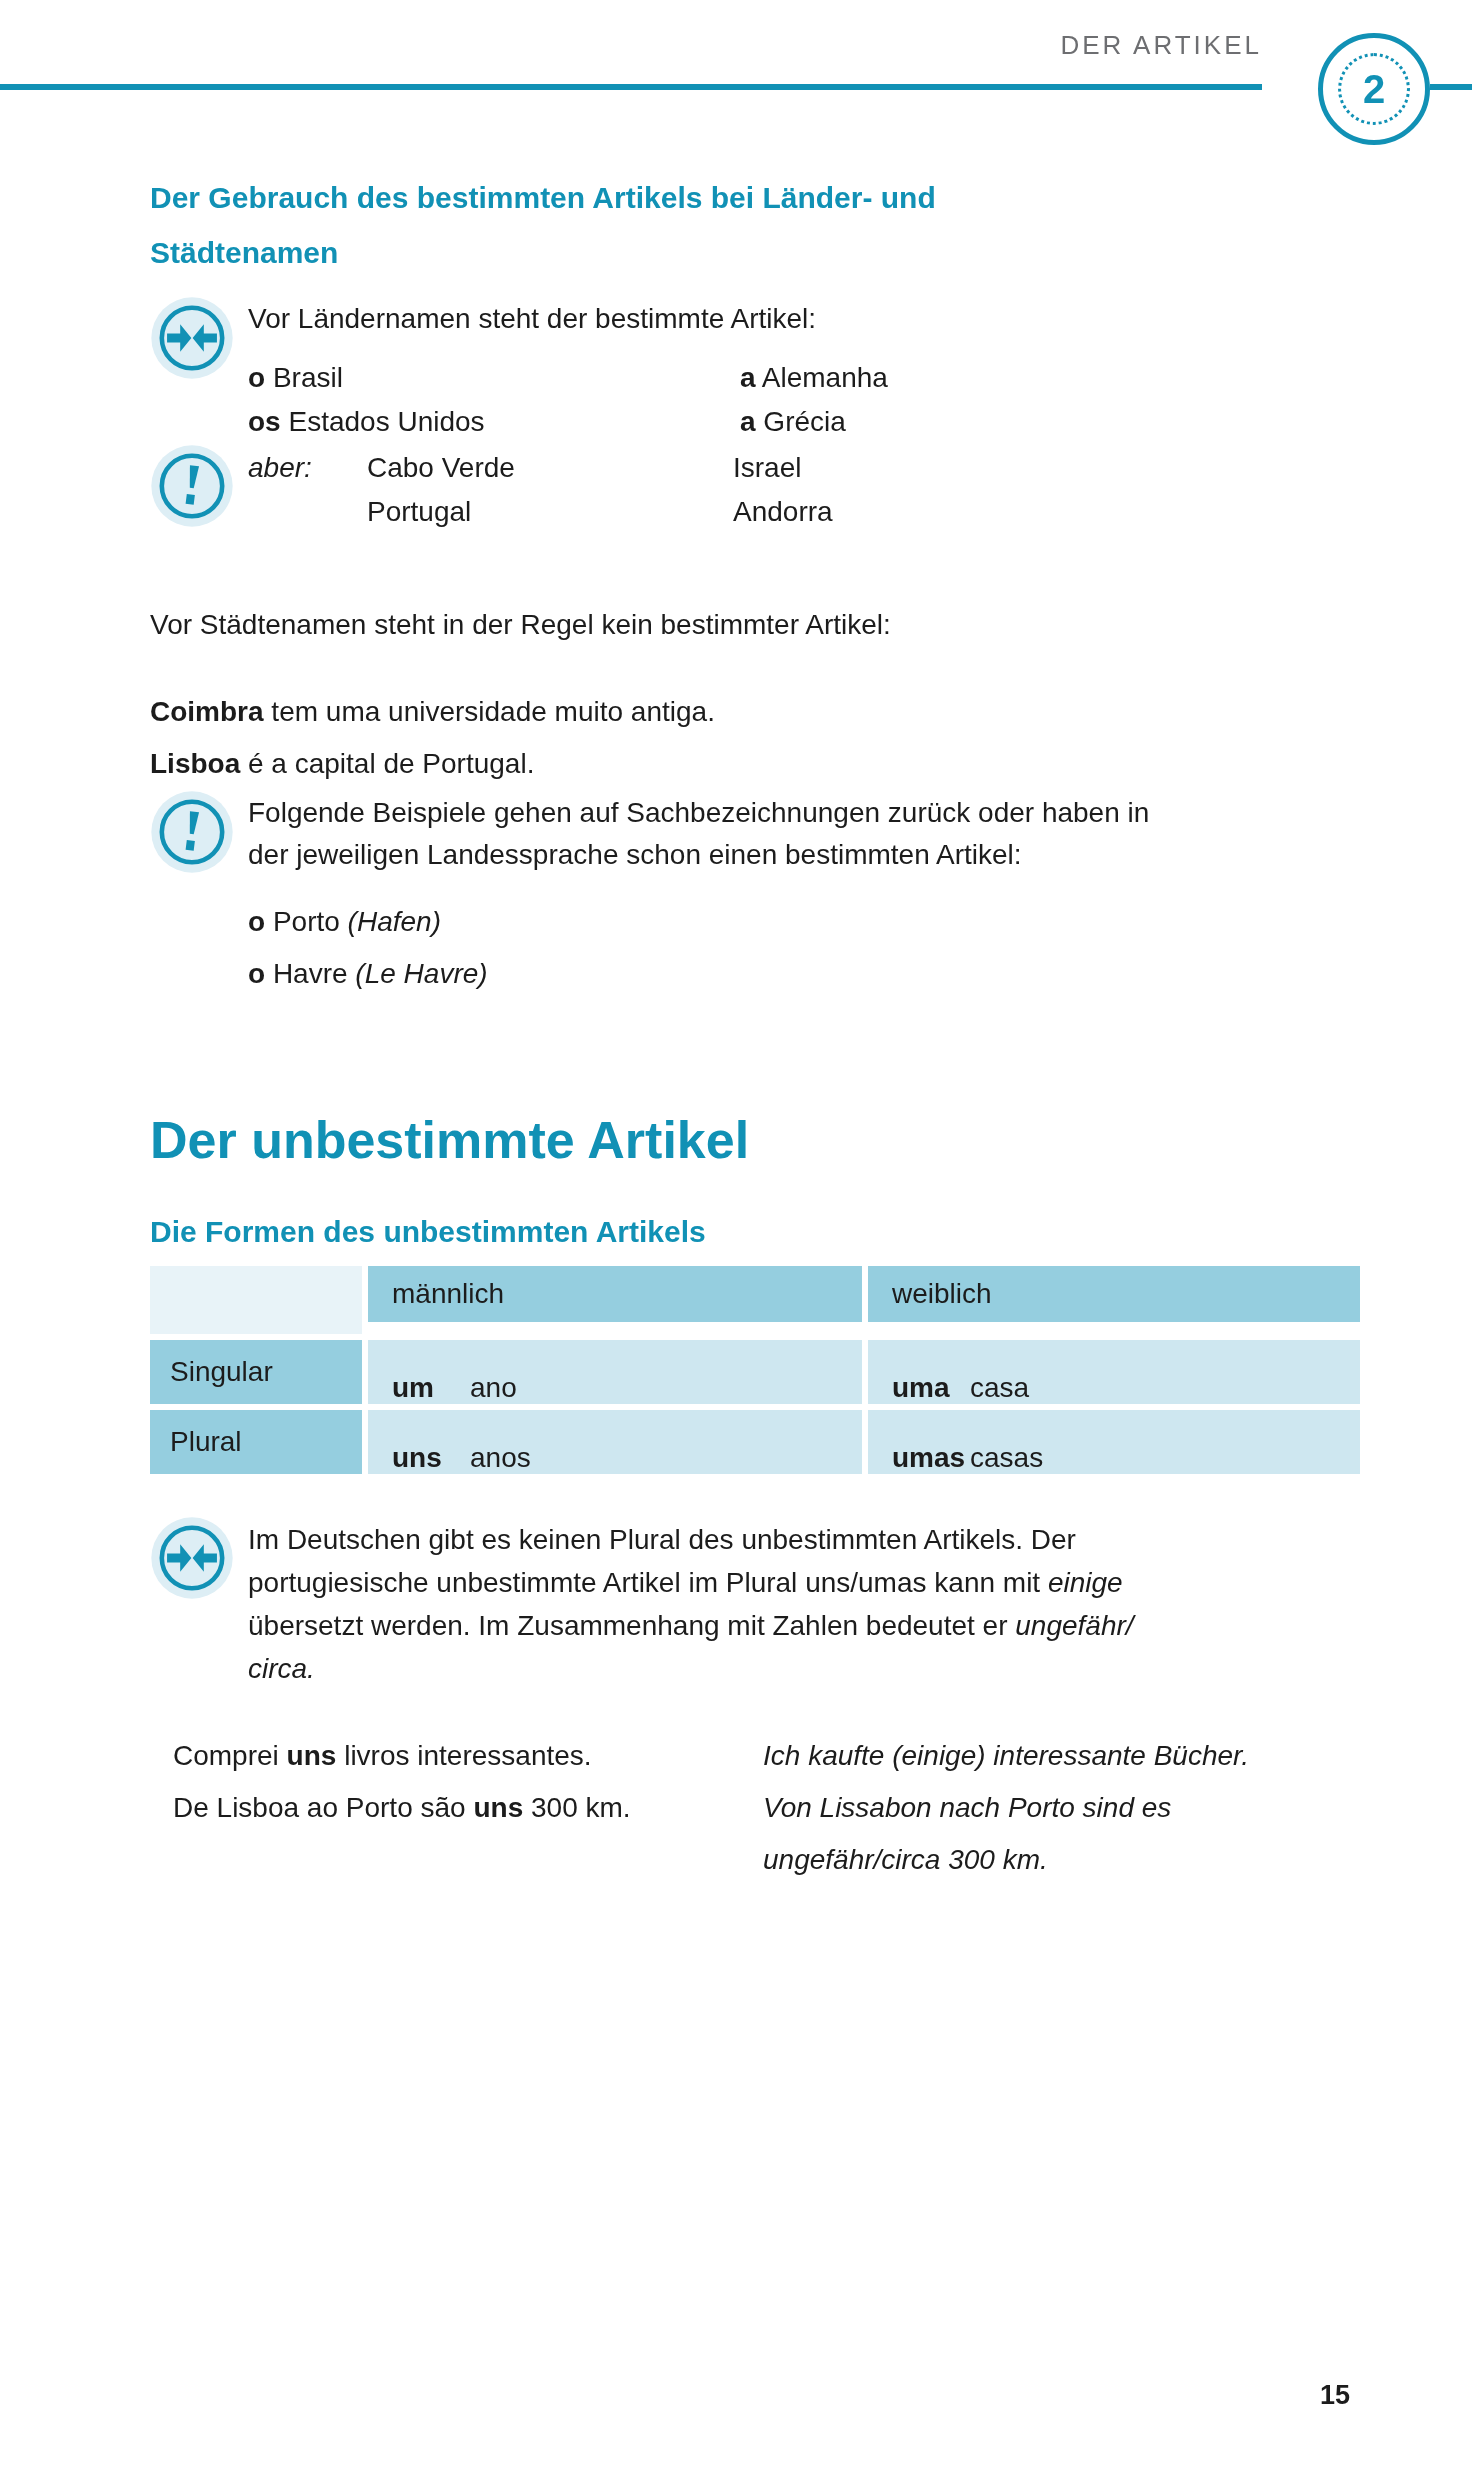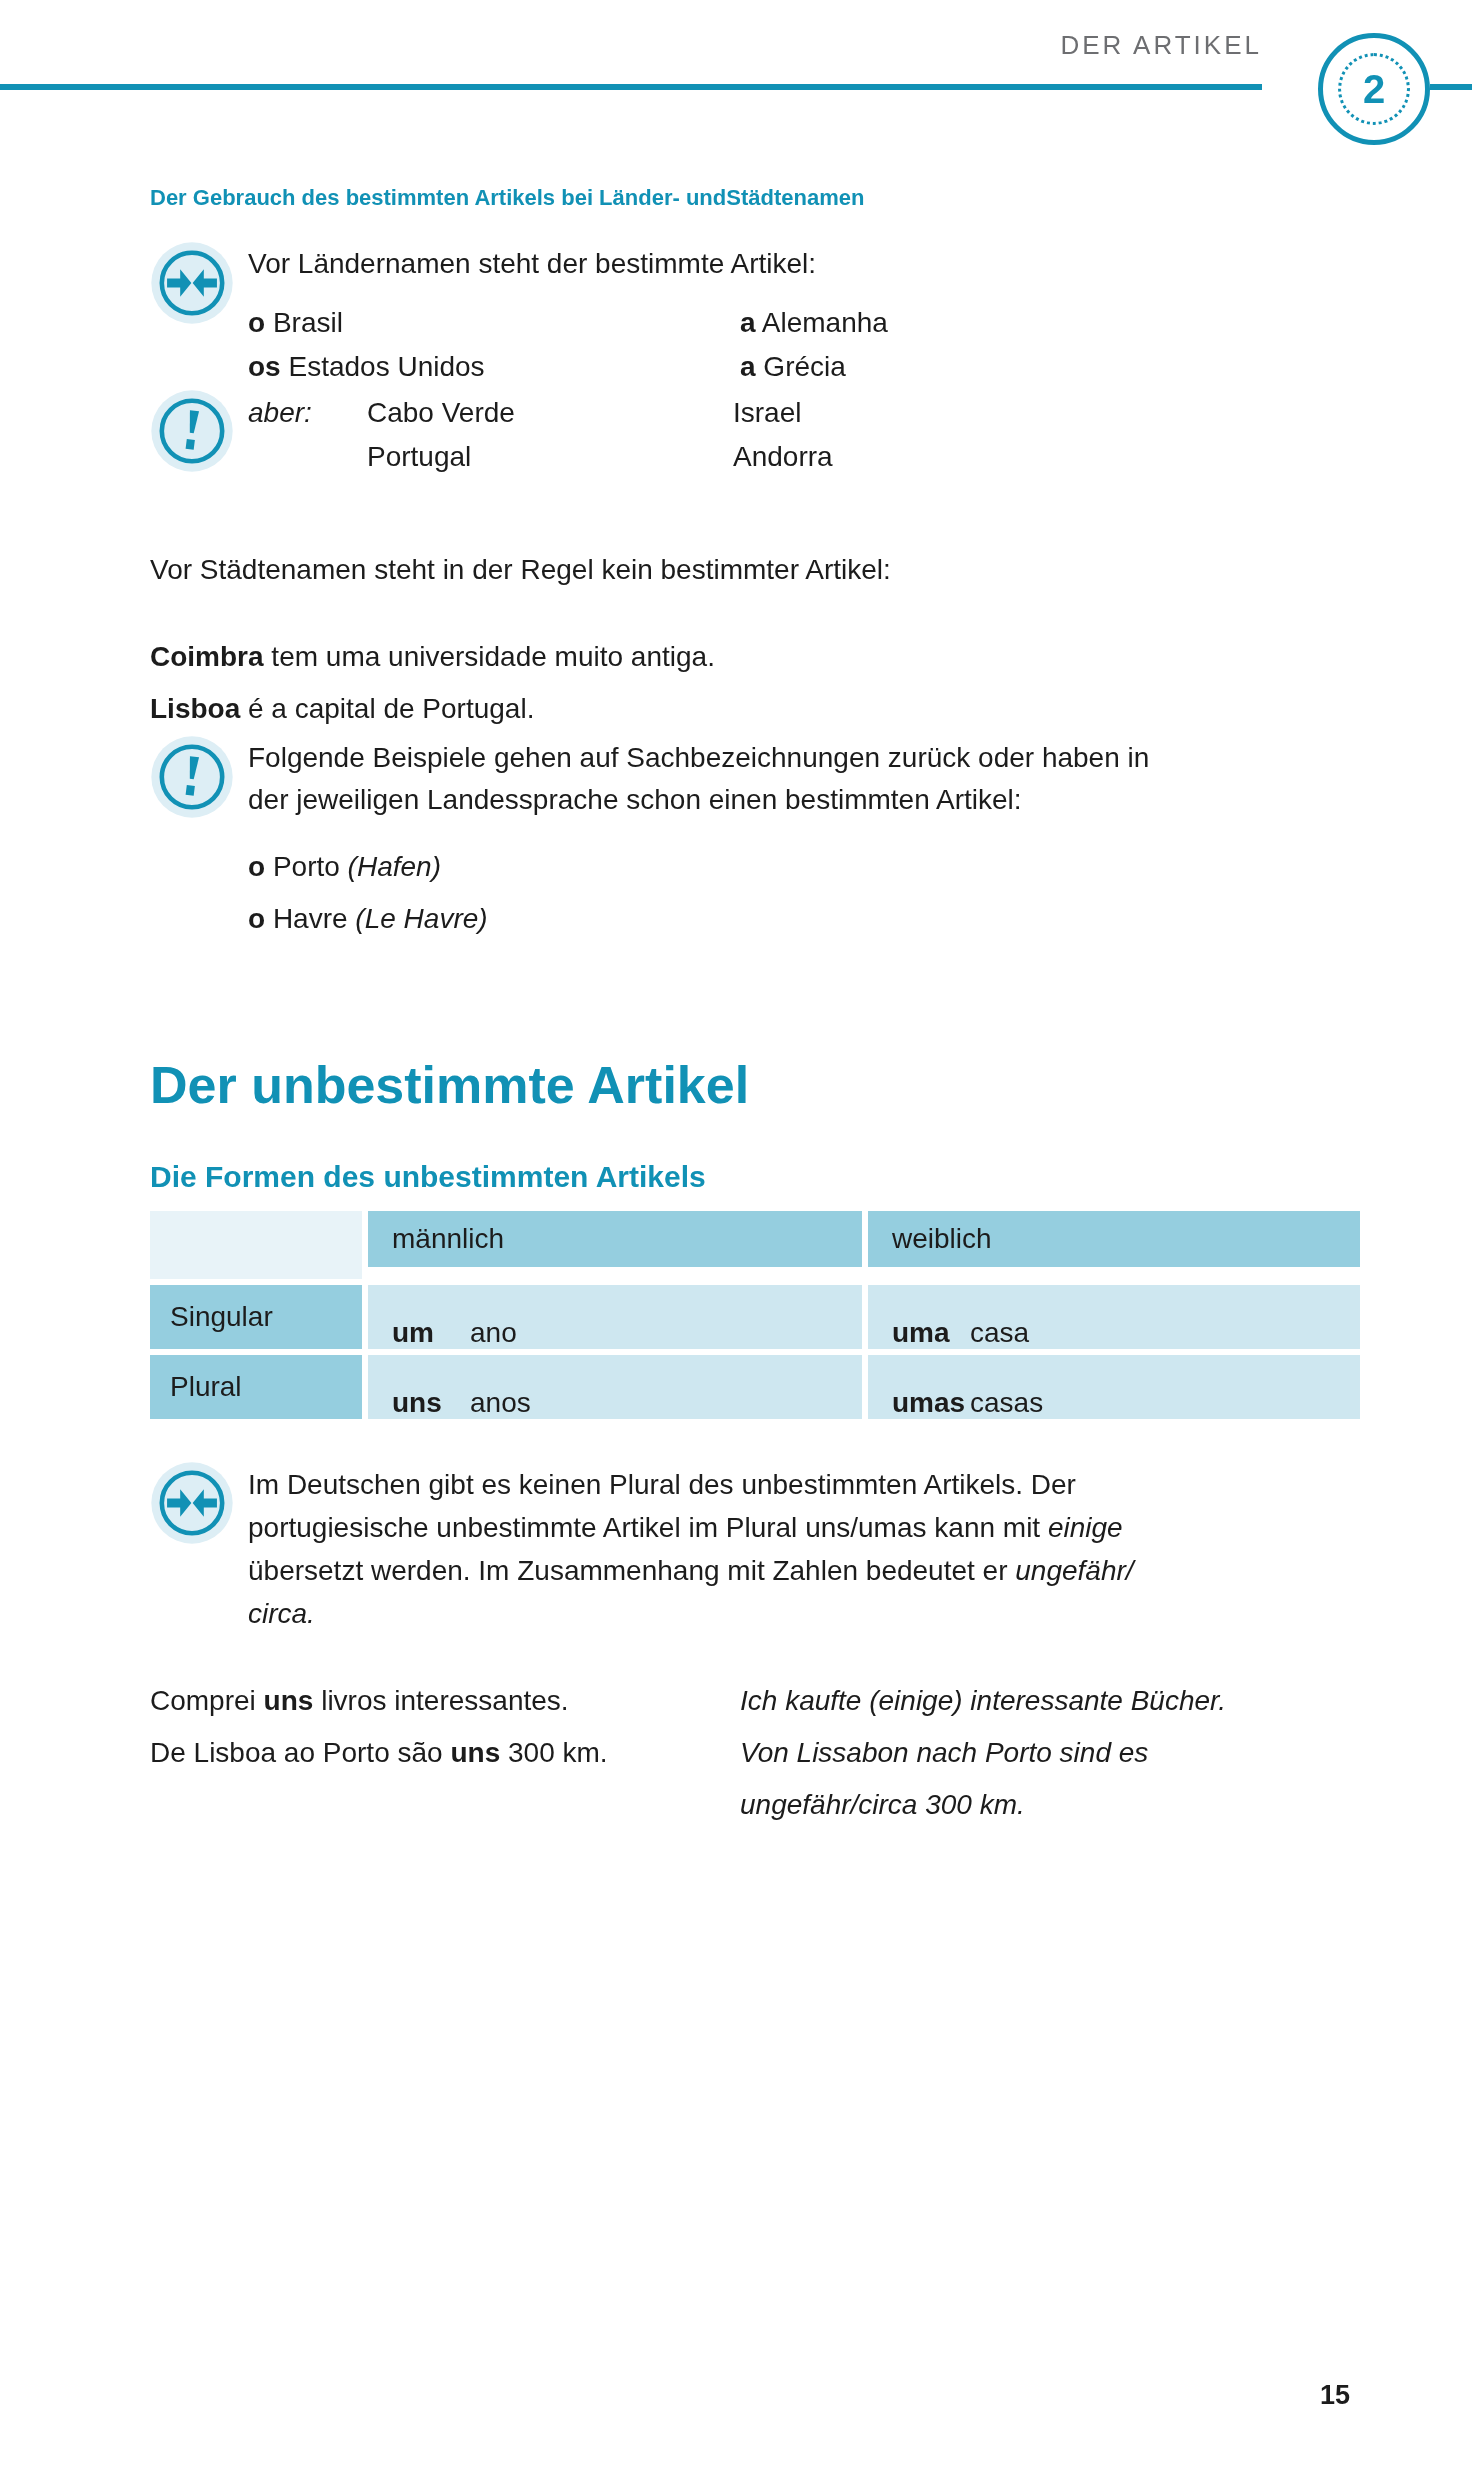--- a/index.html
+++ b/index.html
@@ -22,21 +22,21 @@
   .hdr-rule-right{position:absolute;top:84px;left:1430px;width:42px;height:6px;background:var(--accent);}
   .hdr-title{position:absolute;top:30px;right:210px;font-size:26px;font-weight:normal;letter-spacing:3px;color:var(--gray);}
   .badge{position:absolute;top:33px;left:1318px;width:112px;height:112px;box-sizing:border-box;
     border:5px solid var(--accent);border-radius:50%;background:#fff;display:flex;align-items:center;justify-content:center;}
   .badge-dots{width:72px;height:72px;box-sizing:border-box;border:3px dotted var(--accent);border-radius:50%;
     display:flex;align-items:center;justify-content:center;}
   .badge-num{color:var(--accent);font-size:40px;font-weight:bold;}
   
   .content{padding:0 110px 0 150px;}
   .line{margin:0;font-size:28px;line-height:42px;}
-  .h-section{display:flex;flex-direction:row;color:var(--accent);font-size:22px;line-height:55px;font-weight:bold;margin:20px 0 0 0;}
+  .h-section{display:flex;flex-direction:column;color:var(--accent);font-size:30px;line-height:55px;font-weight:bold;margin:20px 0 0 0;}
   .h-big{color:var(--accent);font-size:52px;line-height:60px;font-weight:bold;margin:110px 0 0 0;}
   .h-sub{color:var(--accent);font-size:30px;line-height:40px;font-weight:bold;margin:42px 0 0 0;}
   .icon-row{display:flex;gap:14px;}
   .row1{margin-top:16px;}
   .icon-badge{flex:0 0 84px;height:84px;}
   .icon-content{padding-top:2px;flex:1;}
   .two-col{display:flex;}
   .examples1{margin-top:16px;}
   .examples1 .col-a{width:492px;}
   .ex{line-height:44px;}
@@ -55,21 +55,21 @@
   .gtable{margin-top:14px;display:grid;grid-template-columns:212px 494px 492px;gap:6px;width:1204px;font-size:28px;}
   .gcell{display:flex;align-items:center;padding-left:24px;box-sizing:border-box;}
   .gh{background:var(--th-bg);height:56px;}
   .gcorner{background:var(--corner-bg);height:68px;}
   .glabel{background:var(--th-bg);height:64px;padding-left:20px;}
   .gdata{background:var(--td-bg);height:64px;align-items:flex-end;}
   .art{font-weight:bold;display:inline-block;min-width:78px;}
   
   .note3{margin-top:42px;}
   .note3 .line{line-height:43px;}
-  .bottom{margin-top:40px;display:flex;}
+  .bottom{margin-top:40px;display:flex;margin-left:23px;}
   .bottom .col-left{width:590px;}
   .bottom .line{line-height:52px;}
   .page-num{position:absolute;left:1320px;top:2380px;font-size:27px;font-weight:bold;}
   
   .tealfill{fill:var(--accent);}
   .tealring{fill:none;stroke:var(--accent);stroke-width:3.5;}
   .iconbg{fill:var(--icon-bg);}
 </style>
 </head>
 <body>

